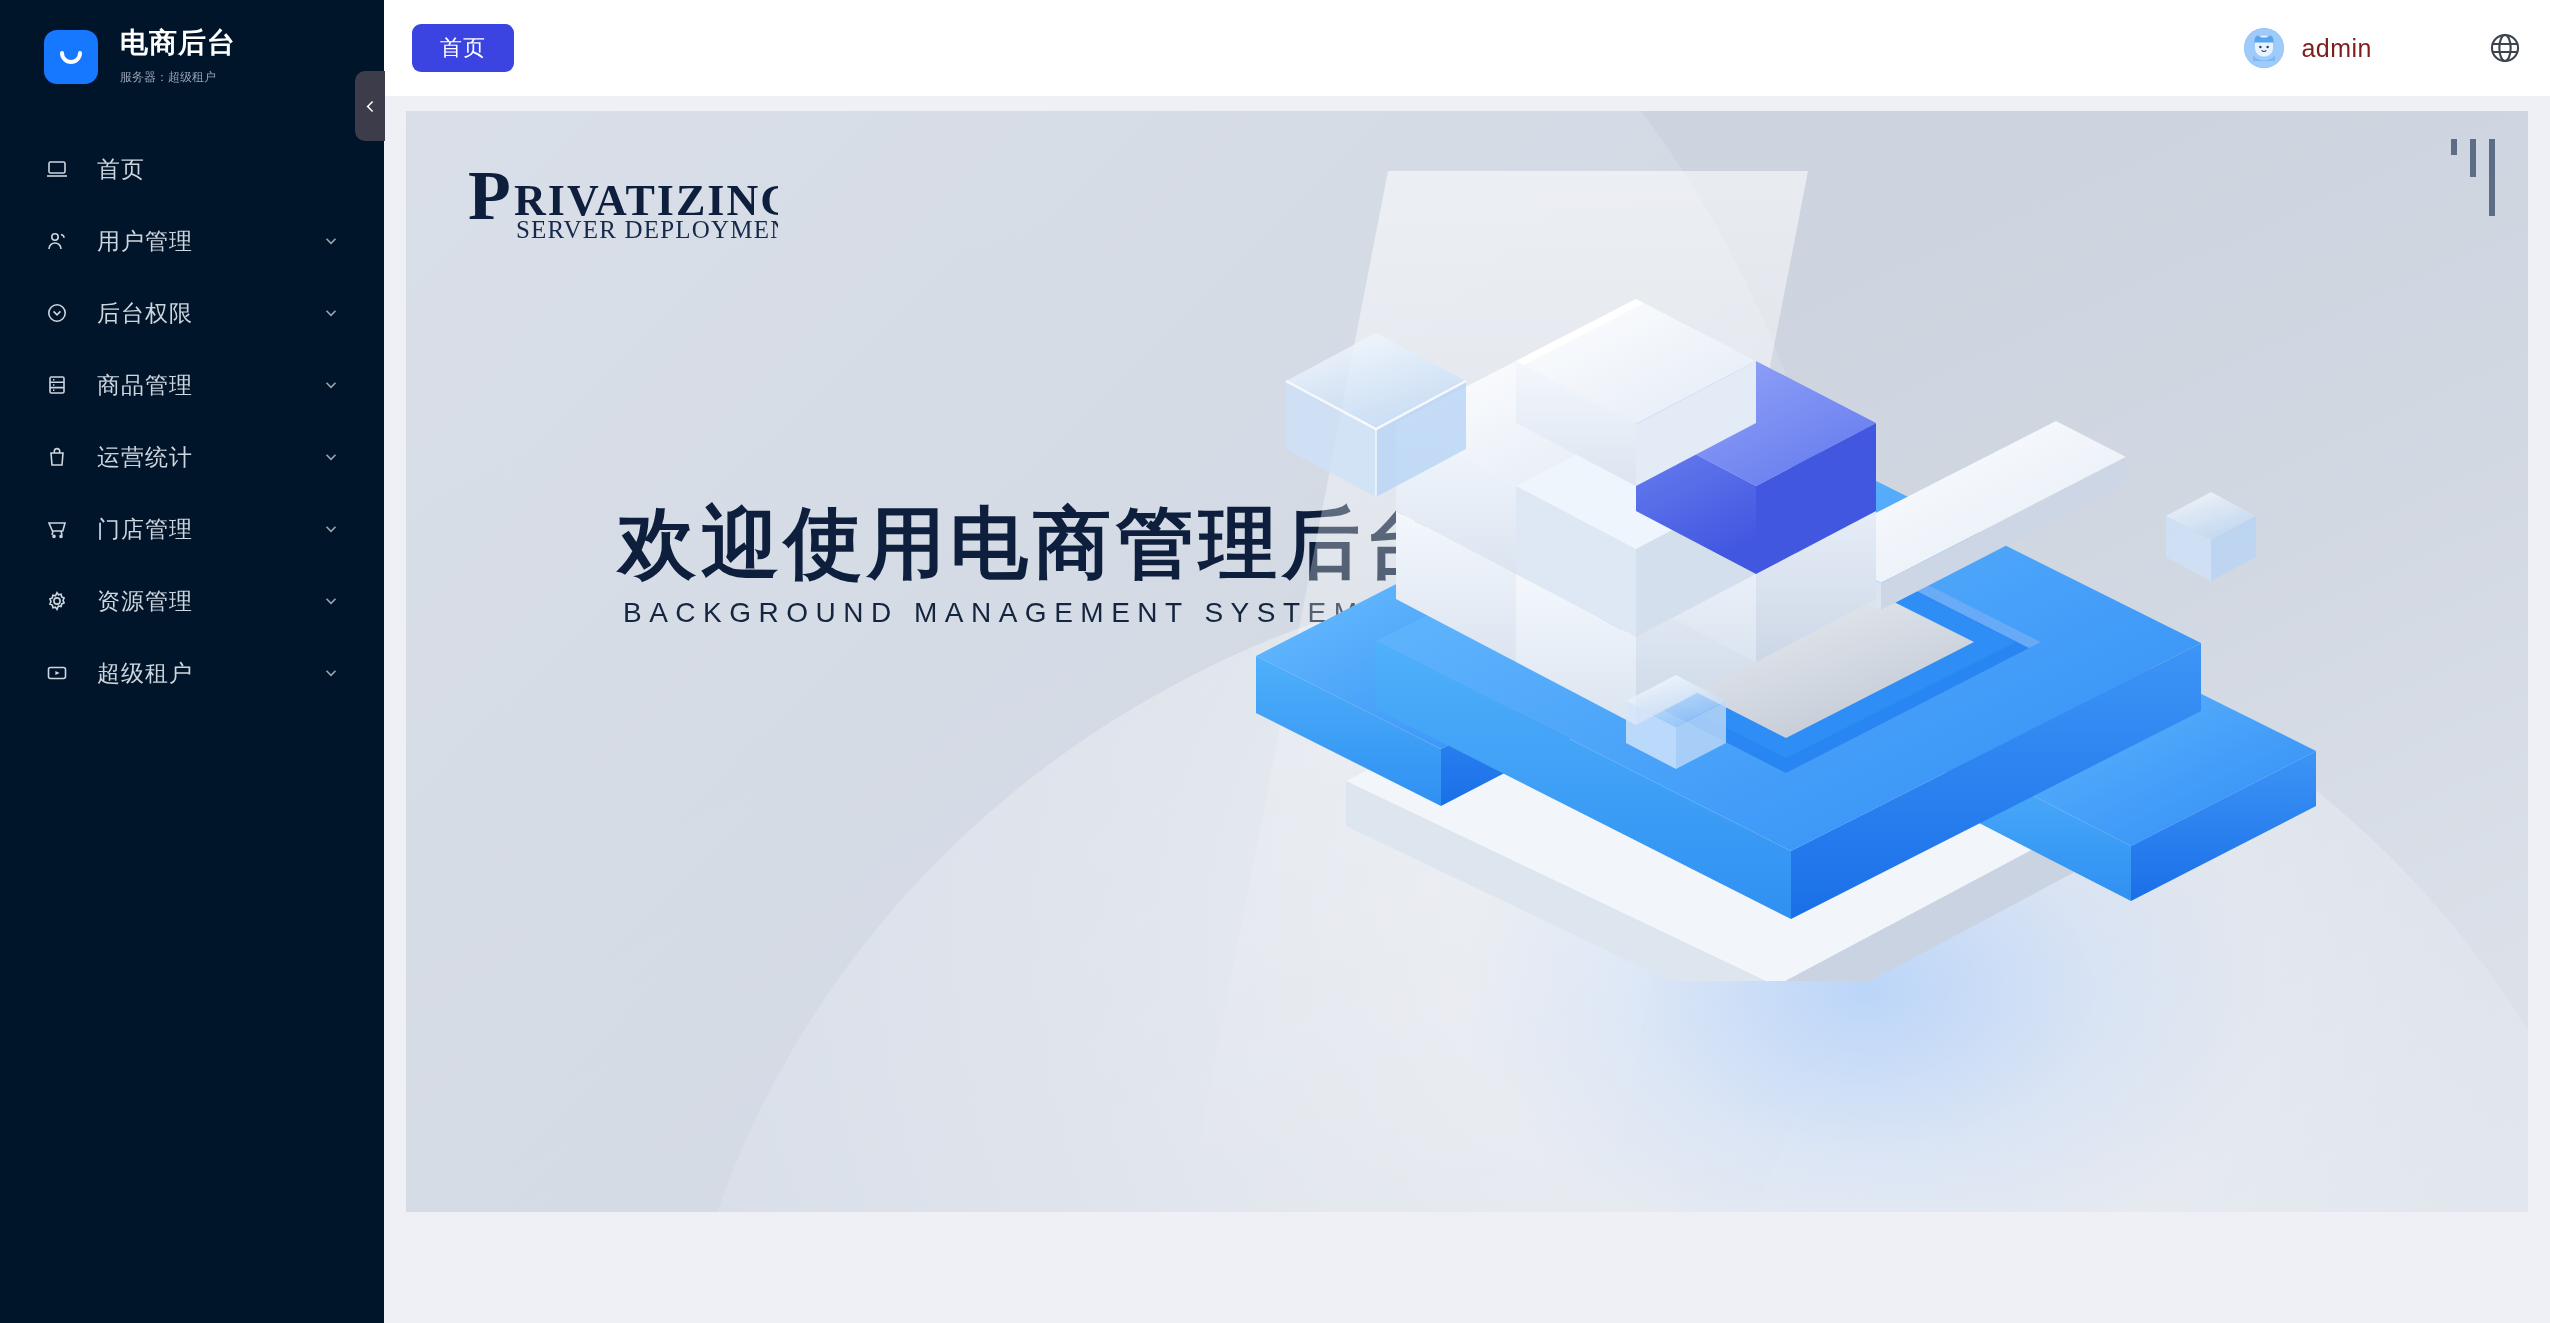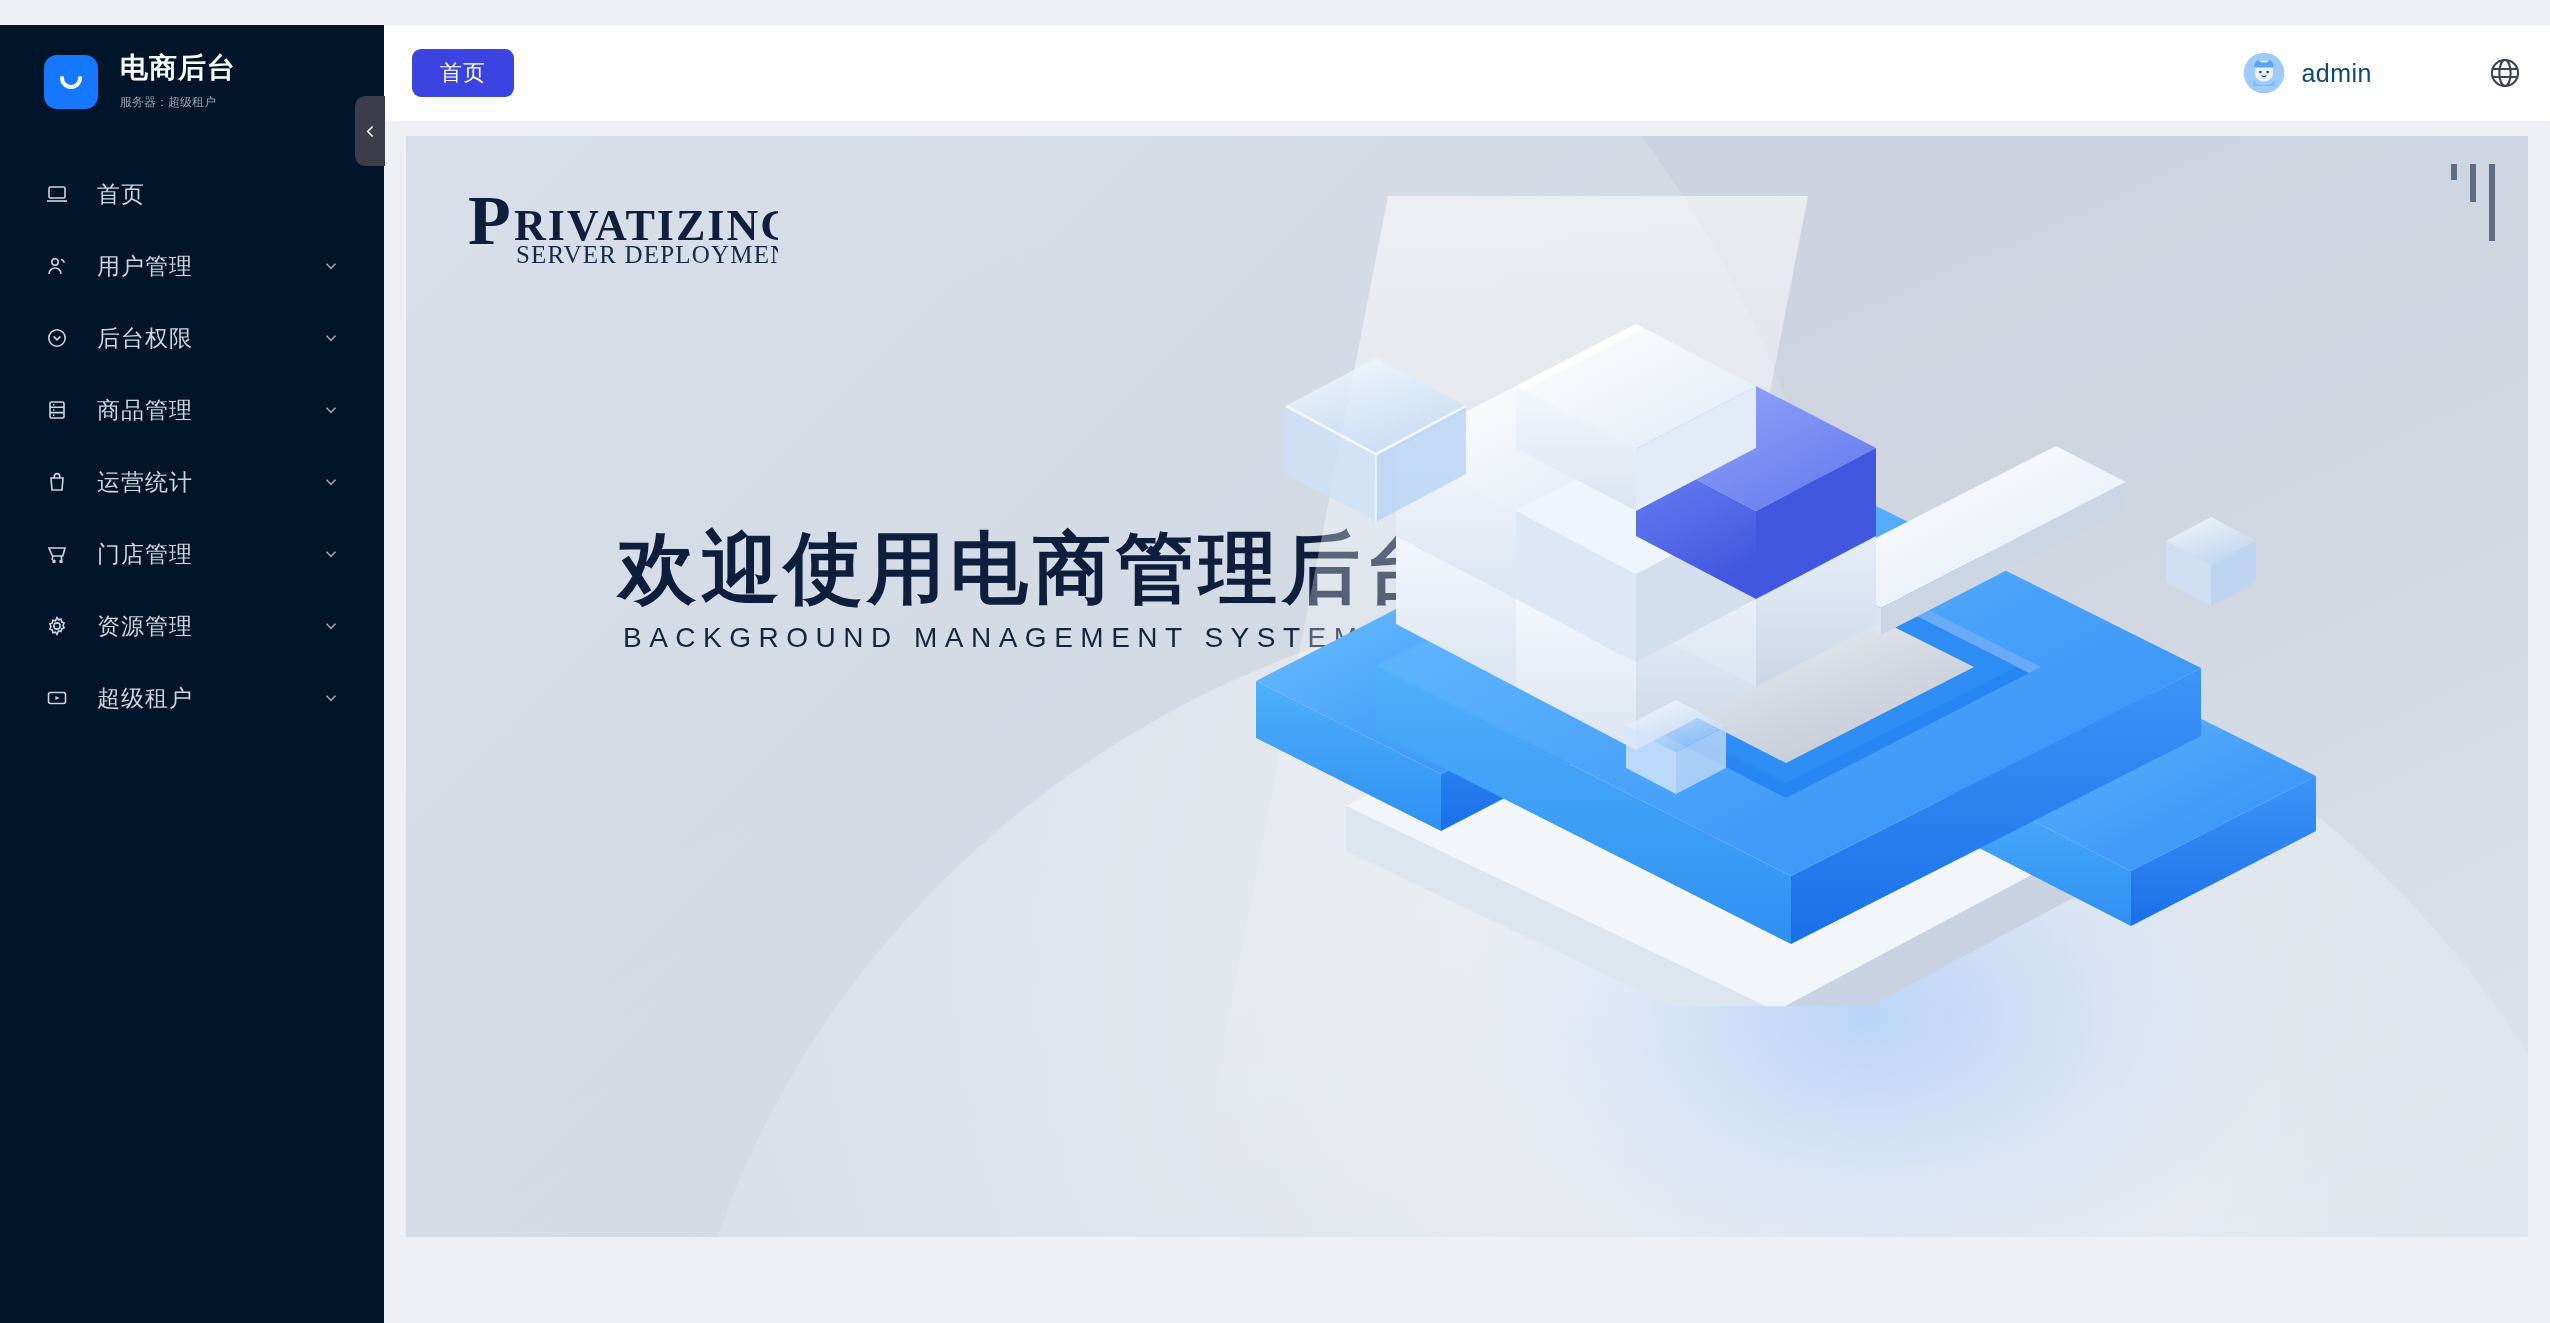--- a/index.html
+++ b/index.html
@@ -2,21 +2,21 @@
 <html><head>
 <meta charset="utf-8">
 <style>
   * { box-sizing: border-box; margin: 0; padding: 0; }
   html, body {
     width: 2550px; height: 1323px;
     overflow: hidden;
     font-family: "Liberation Sans", "DejaVu Sans", sans-serif;
     background: #eef0f5;
   }
-  .app { display: flex; width: 2550px; height: 951px; margin-top: 25px; }
+  .app { display: flex; width: 2550px; height: 951px; }
 
   
   .sidebar {
     width: 384px; height: 1323px;
     background: #001529;
     flex: 0 0 384px;
     position: relative;
     color: #c3cbd6;
   }
   .brand { display: flex; align-items: center; padding: 26px 0 0 44px; }
@@ -92,21 +92,21 @@
     line-height: 1;
   }
   .topbar-right { margin-left: auto; display: flex; align-items: center; }
   .avatar {
     width: 40px; height: 40px; border-radius: 50%;
     background: radial-gradient(circle at 50% 45%, #b9d8ff 0%, #7fb6f8 60%, #4d98ee 100%);
     position: relative; overflow: hidden; flex: 0 0 40px;
   }
   .avatar svg { position: absolute; left: 0; top: 0; width: 40px; height: 40px; }
   .username {
-    margin-left: 17px; font-size: 25px; color: #0c4a6e;
+    margin-left: 17px; font-size: 25px; color: #7f1d1d;
     letter-spacing: 0.5px;
   }
   .globe-btn {
     margin-left: 116px; width: 34px; height: 34px;
     color: #3d4450; cursor: pointer;
   }
   .globe-btn svg { width: 34px; height: 34px; display: block; }
 
   .content {
     flex: 1; background: #eef0f5;

